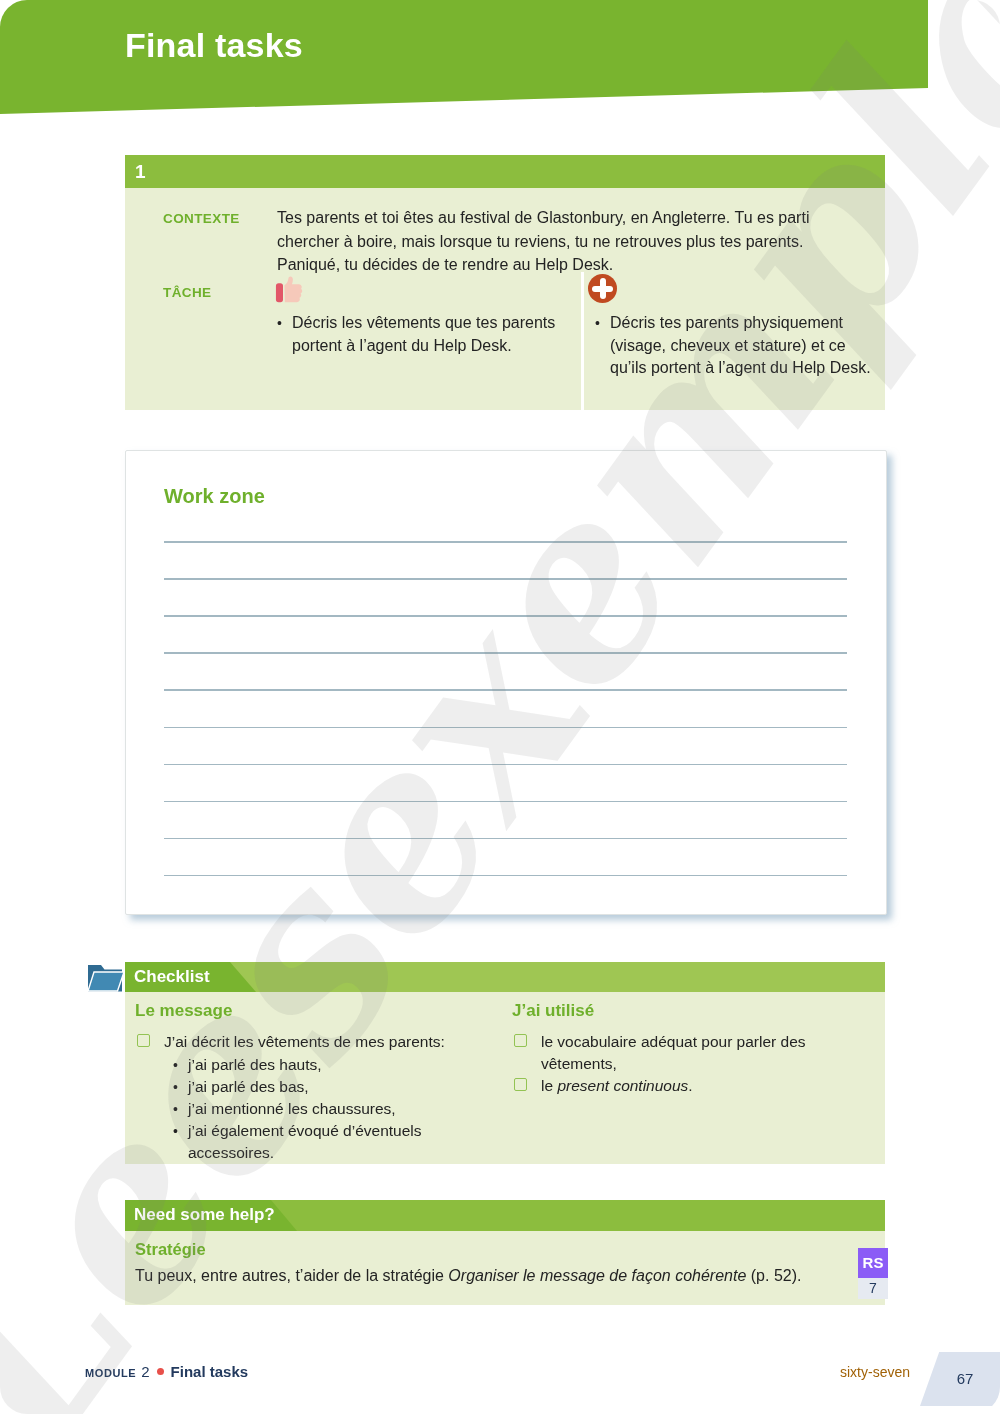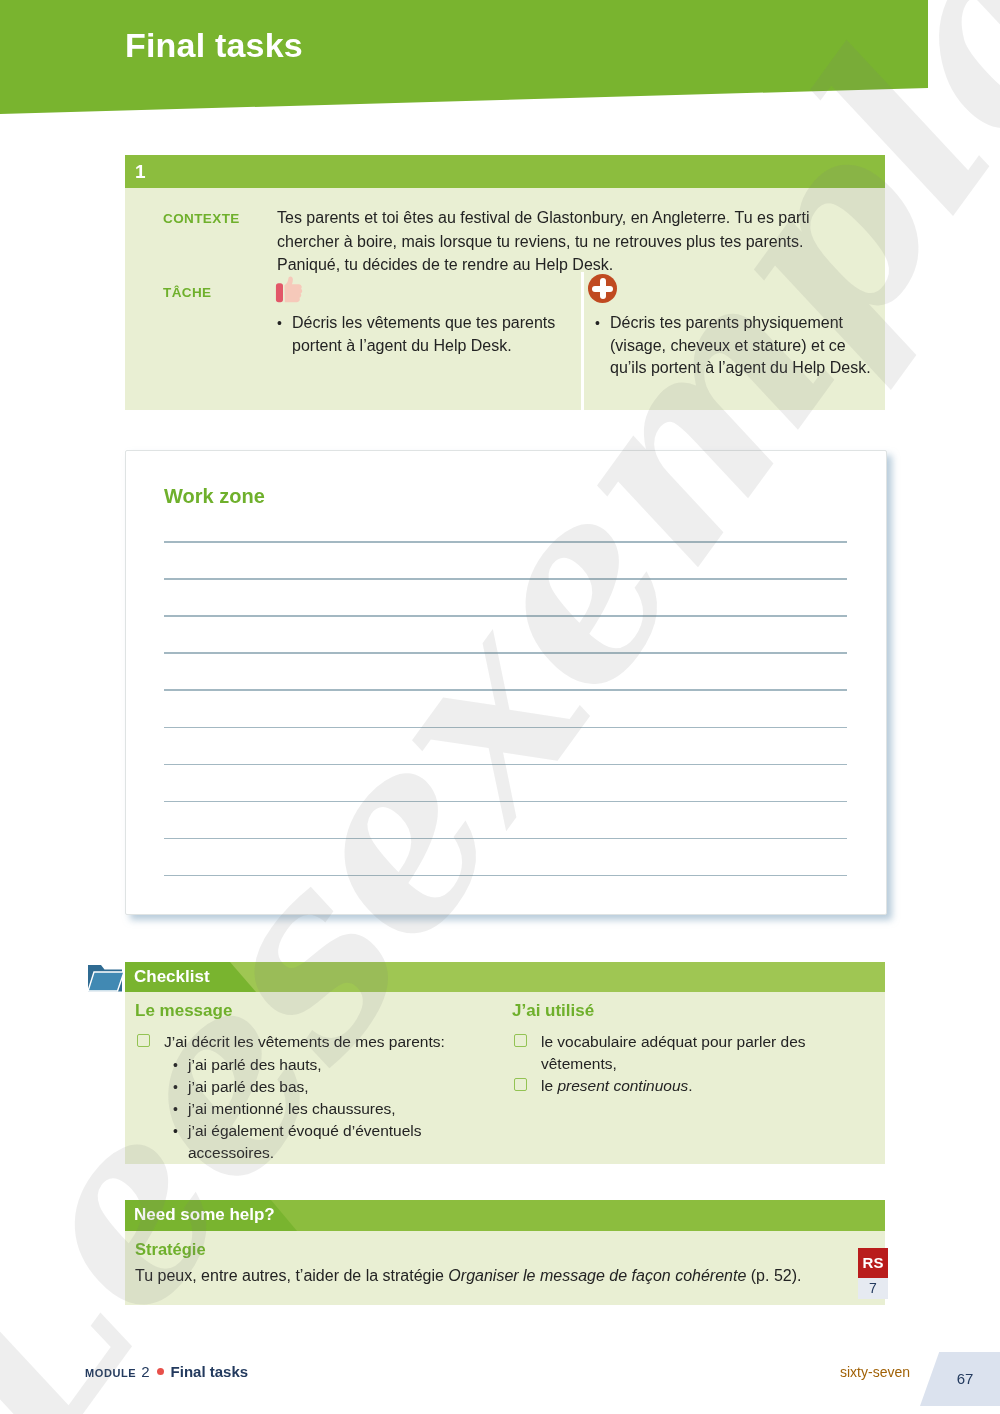--- a/index.html
+++ b/index.html
@@ -1,20 +1,20 @@
 <!DOCTYPE html>
 <html><head>
 <meta charset="utf-8">
 <style>
   * { margin:0; padding:0; box-sizing:border-box; }
   html,body { background:#ffffff; }
   .page {
     position:relative; width:1000px; height:1414px; margin:0 auto;
     background:#ffffff; overflow:hidden;
-    font-family:"Liberation Sans", sans-serif; color:#232323;
+    font-family:"Liberation Sans", sans-serif; color:#232323;border-radius:27px;
   }
   
   .header-block {
     position:absolute; left:0; top:0; width:928px; height:125px;
     background:#79b42f;
     clip-path:polygon(0 0, 100% 0, 100% 88px, 0 114px);
   }
   .header-title {
     position:absolute; left:125px; top:26px;
     font-size:34px; font-weight:bold; color:#ffffff; letter-spacing:.2px;
@@ -82,21 +82,21 @@
   }
   .sub-list { list-style:none; margin:1px 0 0 38px; }
   .sub-list li { display:flex; font-size:15.5px; line-height:22px; }
   
   .help-box {
     position:absolute; left:125px; top:1231px; width:760px; height:74px; background:#e9efd3;
   }
   .help-heading { position:absolute; left:10px; top:9px; color:#6fb02c; font-weight:bold; font-size:16.5px; }
   .help-text { position:absolute; left:10px; top:36px; font-size:16px; }
   .rs-badge {
-    position:absolute; left:733px; top:17px; width:30px; height:30px; background:#b91c1c;
+    position:absolute; left:733px; top:17px; width:30px; height:30px; background:#8b5cf6;
     color:#ffffff; font-weight:bold; font-size:15px; text-align:center; line-height:30px;
   }
   .rs-number {
     position:absolute; left:733px; top:47px; width:30px; height:21px; background:#e6eaf1;
     color:#233a5e; font-size:14px; text-align:center; line-height:21px;
   }
   
   .footer-left {
     position:absolute; left:85px; top:1363px; display:flex; align-items:baseline;
     color:#233a5e;

